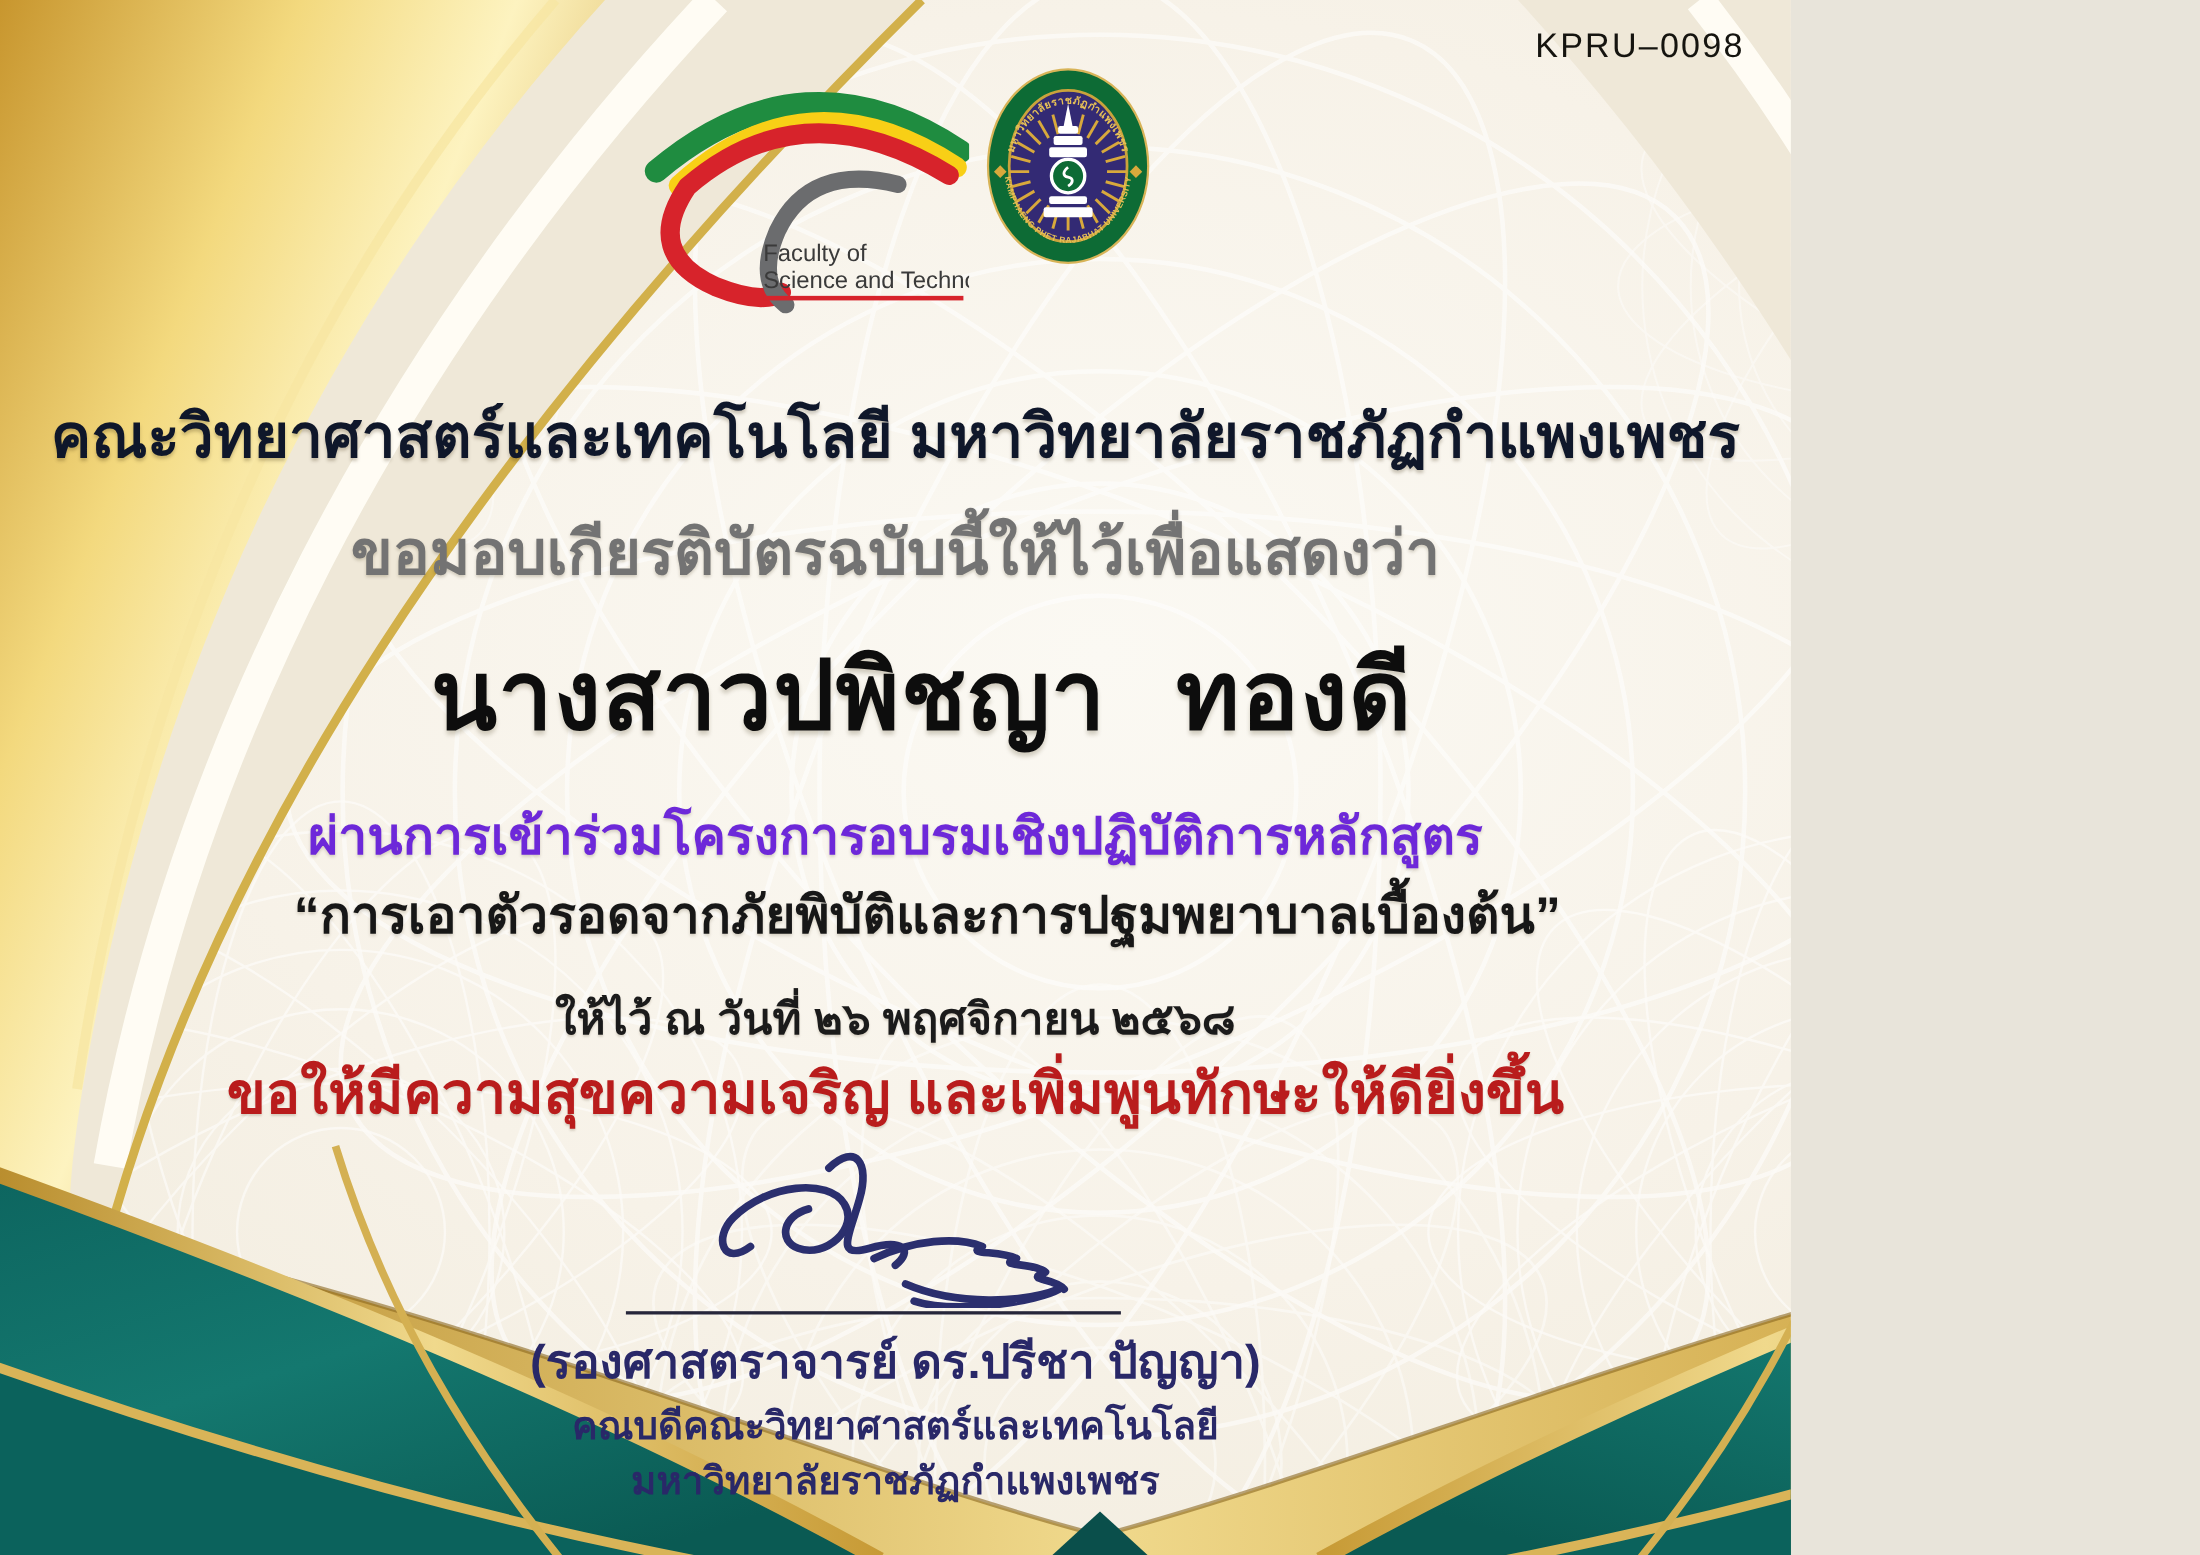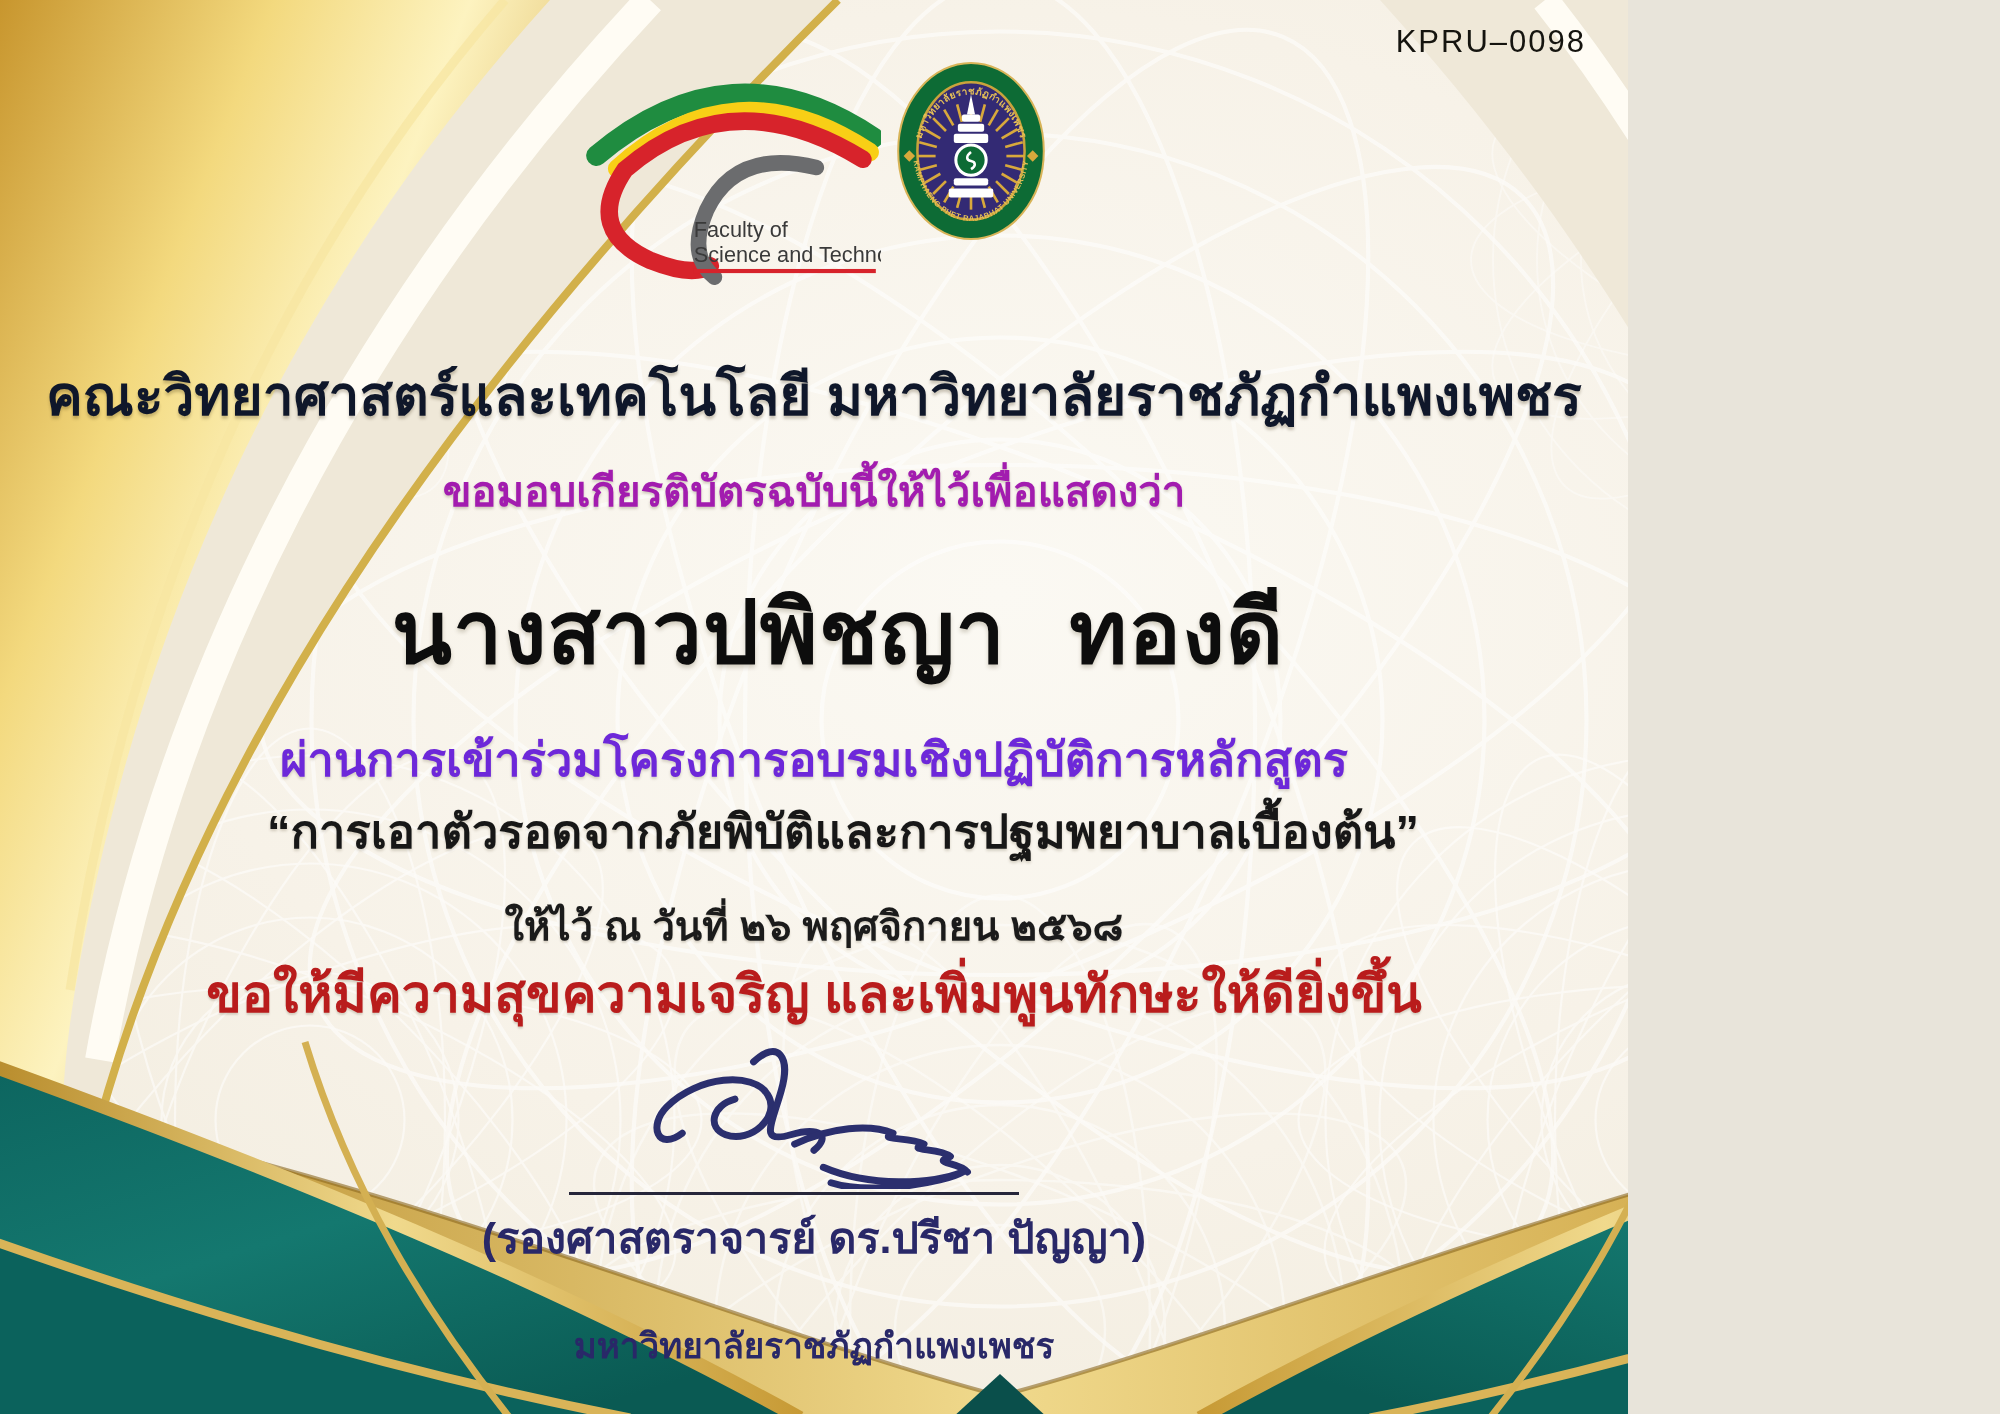--- a/index.html
+++ b/index.html
@@ -13,21 +13,21 @@
   .code{
     position:absolute;top:24px;right:42px;
     font-size:31px;color:#15140f;letter-spacing:2px;font-weight:500;
   }
   .title{
     top:352px;font-size:55px;font-weight:800;color:#0f172a;
     text-shadow:0 3px 3px rgba(60,45,10,.25);
     text-align:center;
   }
   .statement{
-    top:458px;font-size:42px;font-weight:800;color:#a21caf;
+    top:458px;font-size:56px;font-weight:800;color:#737373;
     text-shadow:0 2px 3px rgba(60,45,10,.22);
   }
   .recipient{
     top:562px;font-size:88px;font-weight:700;color:#0d0d0d;
     font-family:"DejaVu Serif","Liberation Serif",serif;
     white-space:pre;letter-spacing:1px;
     text-shadow:0 3px 4px rgba(60,45,10,.22);
     padding-left:24px;
   }
   .course1{top:722px;font-size:47px;font-weight:700;color:#6d28d9;text-shadow:0 2px 3px rgba(60,45,10,.2);}
@@ -234,15 +234,16 @@
       <g fill="none" stroke="#2b2f6e" stroke-width="9" stroke-linecap="round" stroke-linejoin="round">
         <path d="M60,128 C28,152 16,118 40,94 C80,54 152,48 170,78 C188,106 148,142 116,130 C92,121 98,92 128,84"></path>
         <path d="M152,36 C184,6 200,30 188,72 C176,116 158,142 200,130 C238,119 252,132 230,150"></path>
         <path d="M205,142 C252,120 302,116 332,128 C310,138 352,132 372,142 C346,152 392,146 406,158 C380,168 416,164 428,178"></path>
         <path d="M242,172 C302,198 382,194 422,178 C398,192 302,208 252,192"></path>
       </g>
     </svg>
   </div>
   <div class="sig-line"></div>
   <div class="ctext signer">(รองศาสตราจารย์ ดร.ปรีชา ปัญญา)</div>
+  <div class="ctext signer-title">คณบดีคณะวิทยาศาสตร์และเทคโนโลยี</div>
   <div class="ctext signer-org">มหาวิทยาลัยราชภัฏกำแพงเพชร</div>
 
 </div>
 
 </body></html>

